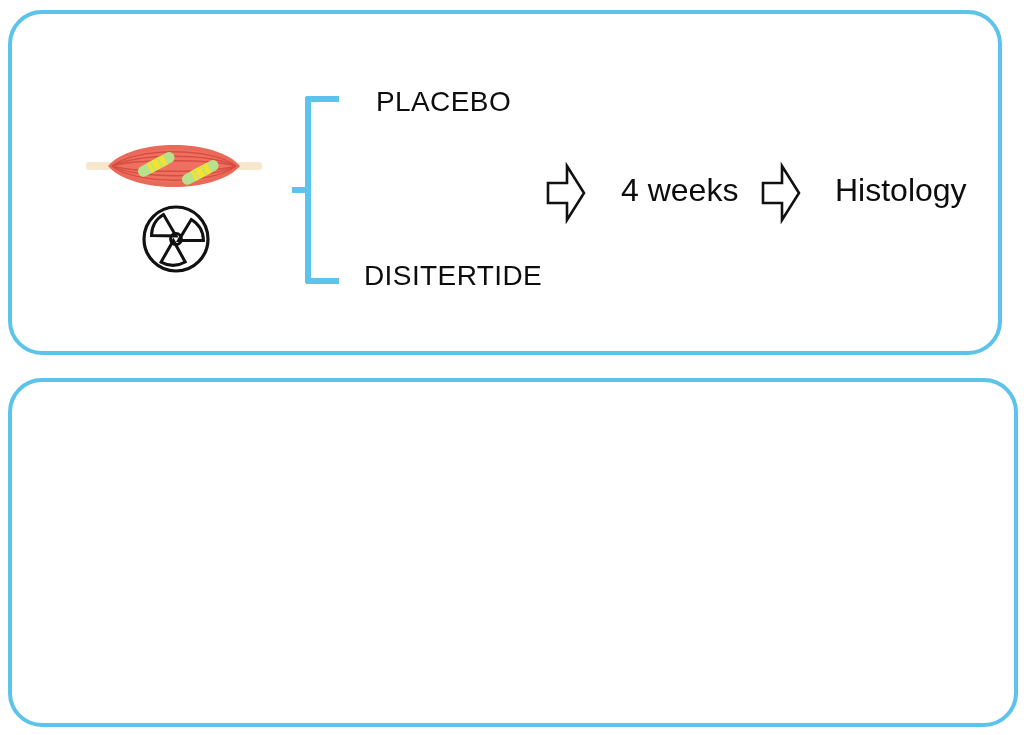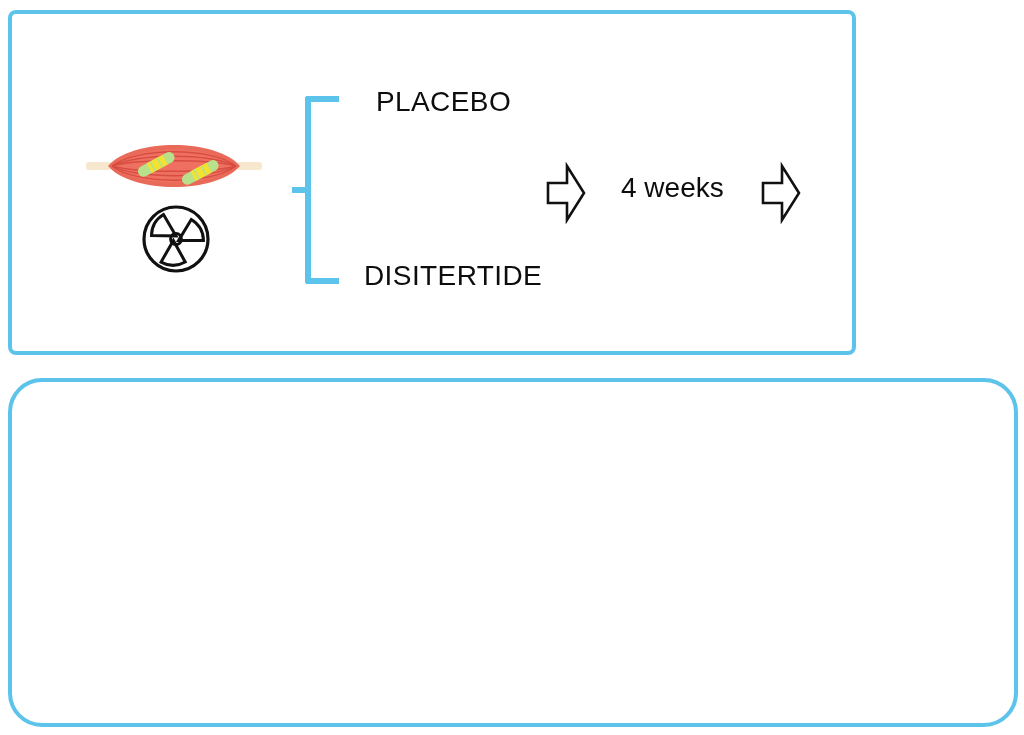--- a/index.html
+++ b/index.html
@@ -10,21 +10,21 @@
     overflow:hidden;
     position:relative;
   }
   .panel{
     position:absolute;
     border:4px solid #5cc3ea;
     border-radius:34px;
     background:#ffffff;
     box-sizing:border-box;
   }
-  #panel-top{left:8px;top:10px;width:848px;height:345px;border-radius:8px;}
+  #panel-top{left:8px;top:10px;width:994px;height:345px;}
   #panel-bottom{left:8px;top:378px;width:1010px;height:349px;}
 
   
   .muscle-wrap{position:absolute;left:72px;top:120px;width:180px;height:70px;}
   .muscle-svg{display:block;width:180px;height:70px;}
   .rad-wrap{position:absolute;left:127px;top:188px;width:74px;height:74px;}
   .rad-svg{display:block;width:74px;height:74px;}
 
   
   .bracket{position:absolute;left:280px;top:80px;width:62px;height:192px;}
@@ -39,21 +39,21 @@
   }
   #label-placebo{left:364px;top:72px;}
   #label-disitertide{left:352px;top:246px;}
 
   
   .flow-arrow{position:absolute;top:148px;width:42px;height:62px;}
   #arrow-1{left:533px;}
   #arrow-2{left:748px;}
   .flow-text{
     position:absolute;top:158px;
-    color:#0d0d0d;font-size:28px;white-space:nowrap;
+    color:#0d0d0d;font-size:32px;white-space:nowrap;
   }
   #text-weeks{left:609px;}
   #text-histology{left:823px;}
 </style>
 </head>
 <body>
 
 <div class="panel" id="panel-top">
 
   <div class="muscle-wrap">
@@ -116,20 +116,21 @@
       <path d="M3 21 L22 21 L22 4 L39 31 L22 58 L22 41 L3 41 Z" fill="#ffffff" stroke="#111" stroke-width="2.6" stroke-linejoin="miter"></path>
     </svg>
   </div>
   <div class="flow-text" id="text-weeks">4 weeks</div>
 
   <div class="flow-arrow" id="arrow-2">
     <svg width="42" height="62" viewBox="0 0 42 62">
       <path d="M3 21 L22 21 L22 4 L39 31 L22 58 L22 41 L3 41 Z" fill="#ffffff" stroke="#111" stroke-width="2.6" stroke-linejoin="miter"></path>
     </svg>
   </div>
+  <div class="flow-text" id="text-histology">Histology</div>
 </div>
 
 <div class="panel" id="panel-bottom">
 
   
   
 
   
   
 

